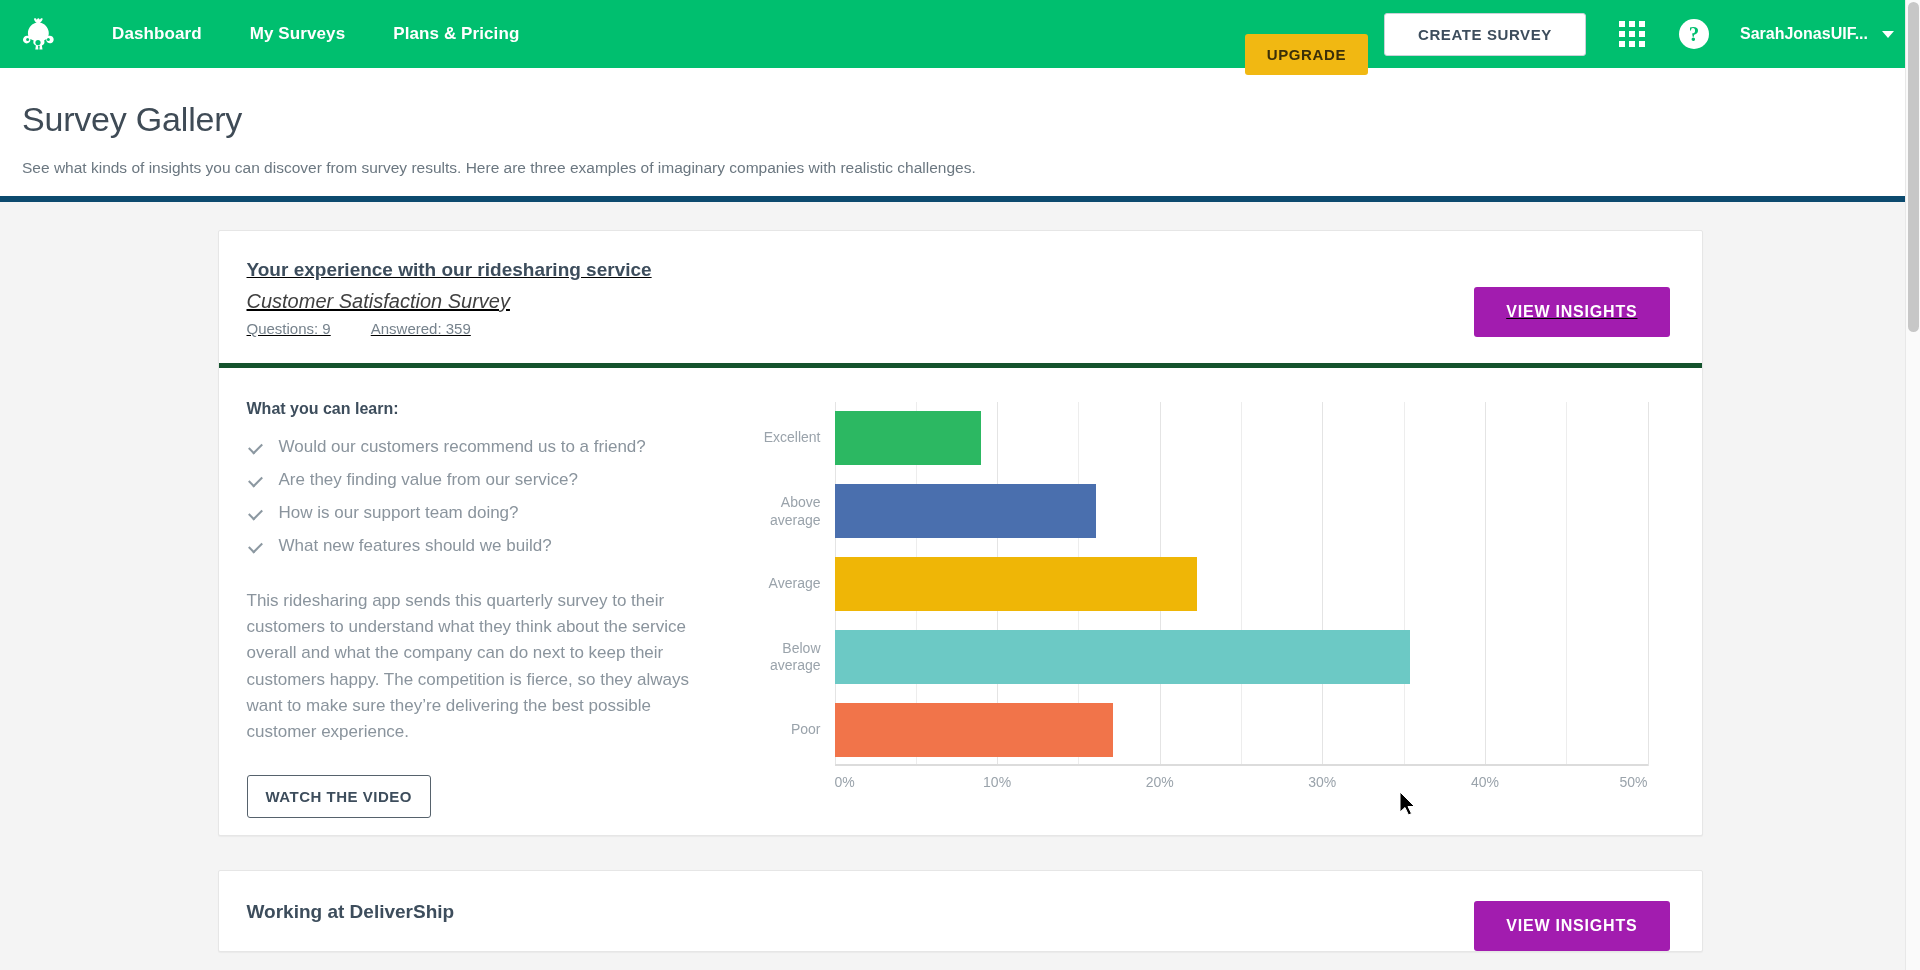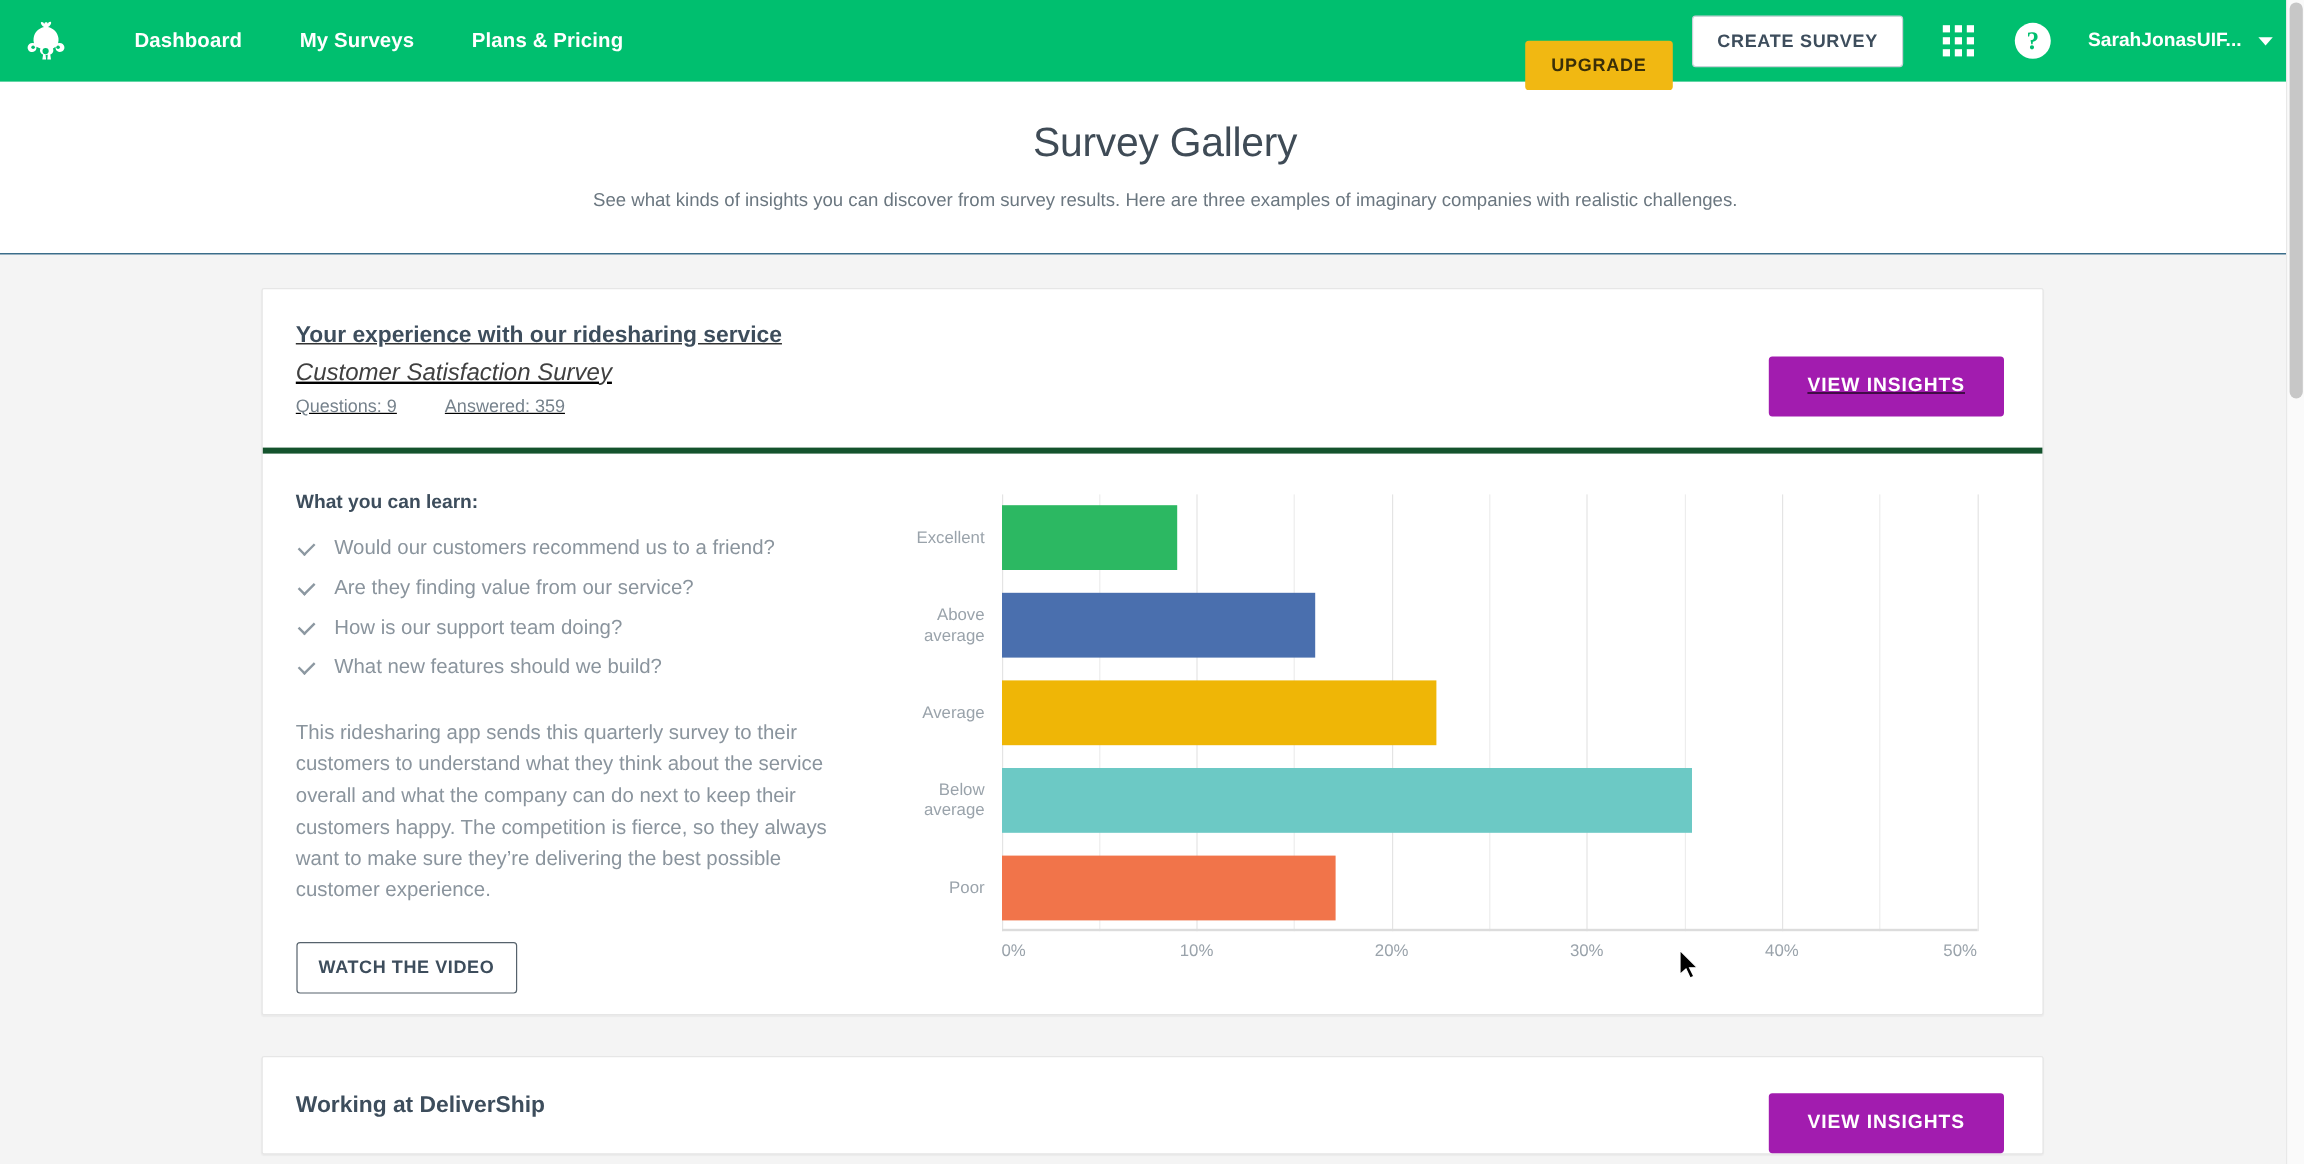--- a/index.html
+++ b/index.html
@@ -54,21 +54,21 @@
     margin-top: 40px;
   }
   .btn-create {
     background: #ffffff;
     color: #3d4d5c;
     border: 1px solid #c9d2d8;
     font-family: inherit;
     font-size: 15px;
     font-weight: bold;
     letter-spacing: .6px;
-    padding: 12px 20px;
+    padding: 12px 33px;
     border-radius: 3px;
     cursor: pointer;
     margin-right: 26px;
   }
   .icon-btn {
     width: 40px; height: 40px;
     display: flex; align-items: center; justify-content: center;
     cursor: pointer;
     margin-right: 22px;
   }
@@ -95,23 +95,22 @@
   .caret {
     width: 0; height: 0;
     border-left: 6px solid transparent;
     border-right: 6px solid transparent;
     border-top: 7px solid #fff;
   }
 
   
   .page-header {
     background: #ffffff;
-    border-bottom: 1px solid #0c4a6e;
-    padding: 32px 0 34px 22px;
-    text-align: center;
+    border-bottom: 6px solid #0c4a6e;
+    padding: 32px 0 19px 22px;
   }
   .page-title {
     font-size: 34px;
     font-weight: normal;
     color: #3f4b56;
     letter-spacing: -0.2px;
     margin-bottom: 20px;
   }
   .page-sub {
     font-size: 15.5px;
@@ -169,21 +168,21 @@
   .col-left { width: 470px; flex: 0 0 470px; padding-right: 20px; }
   .col-right { flex: 1 1 auto; padding-left: 26px; }
 
   .learn-title {
     font-size: 16px; font-weight: bold; color: #3d4d5c;
     margin: 6px 0 18px 0;
   }
   .learn-list { list-style: none; }
   .learn-item {
     display: flex;
-    align-items: center;
+    align-items: flex-end;
     gap: 14px;
     margin-bottom: 10px;
   }
   .check {
     flex: 0 0 auto;
     width: 18px; height: 18px;
     margin-top: 4px;
     position: relative;
   }
   .check::after {

